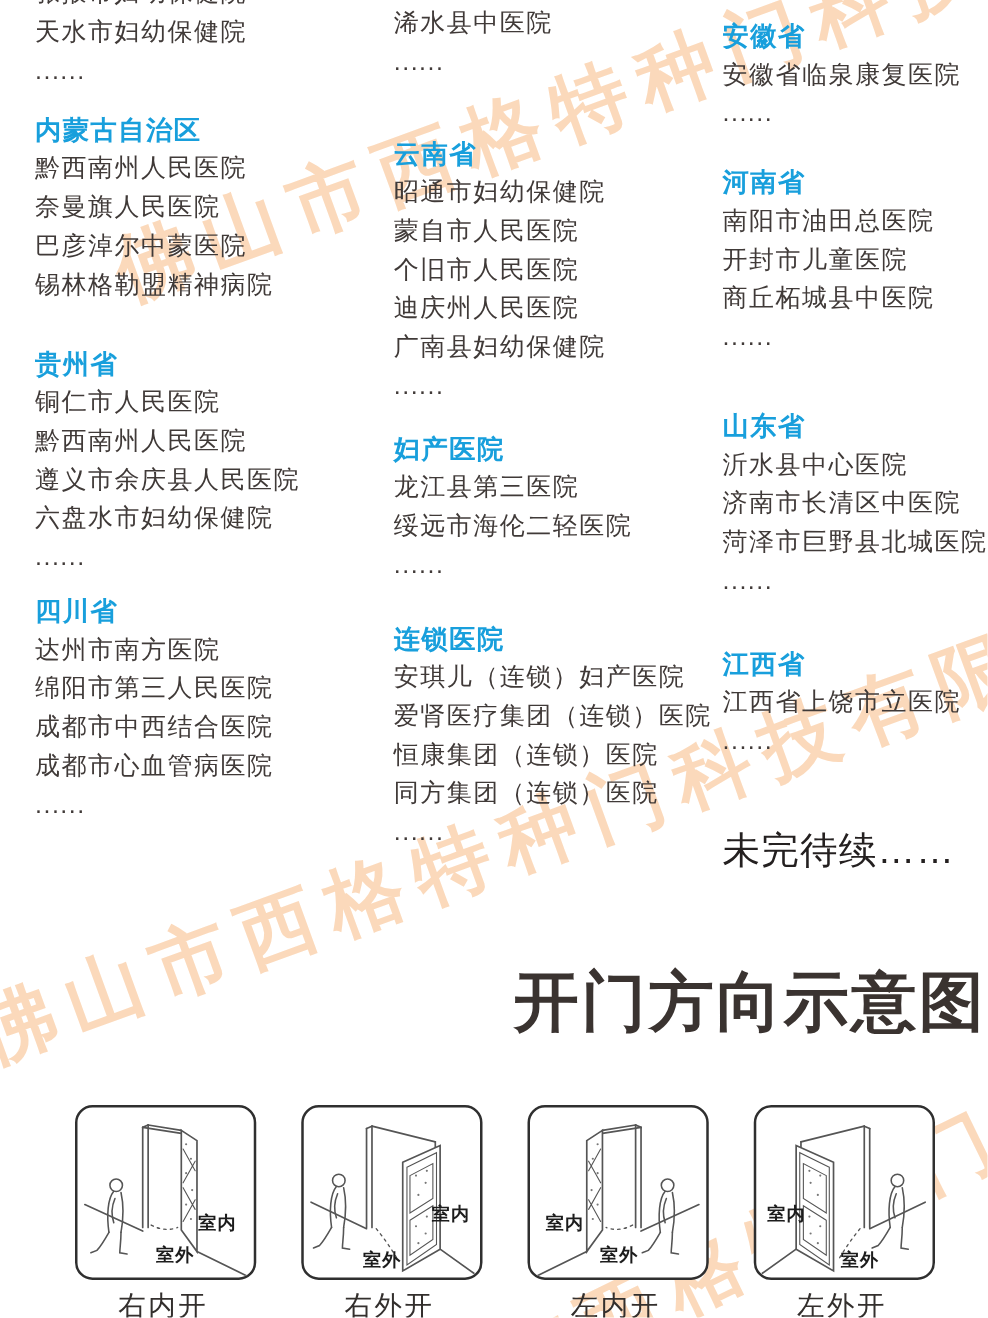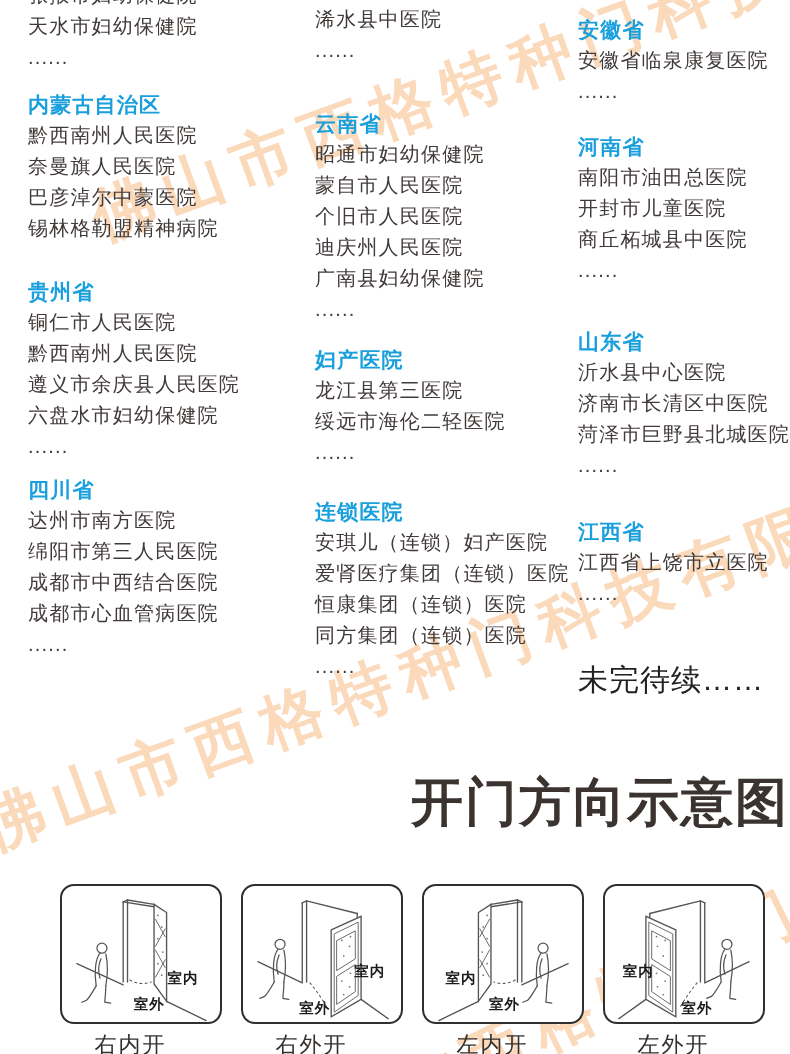--- a/index.html
+++ b/index.html
@@ -19,21 +19,21 @@
   .col3{left:578px;top:14px;}
   .hdr{color:#189fdc;font-weight:bold;font-size:21px;letter-spacing:1.2px;}
   .line{height:31px;}
   .tbc{position:absolute;left:578px;top:660px;z-index:1;font-size:30px;font-weight:normal;
        color:#242020;letter-spacing:1px;white-space:nowrap;}
   .diagram-title{position:absolute;left:0;right:0;top:772px;margin:1px;z-index:1;
        text-align:right;font-size:52px;line-height:58px;font-weight:800;
        color:#3a3330;letter-spacing:2px;}
   .diagrams{position:absolute;left:60px;top:884px;z-index:1;display:flex;gap:40px;}
   .diagrams figure{margin:0;width:141px;text-align:center;}
-  .dbox{width:162px;height:140px;border:2px solid #2f2f2f;border-radius:14px;
+  .dbox{width:145px;height:140px;border:2px solid #2f2f2f;border-radius:14px;
         box-sizing:border-box;background:#fff;overflow:hidden;}
   .dbox svg{display:block;margin:0 auto;}
   figcaption{margin-top:6px;font-size:22px;color:#332f2d;letter-spacing:2px;}
   svg text{font-family:"Liberation Sans","DejaVu Sans",sans-serif;}
 </style>
 </head>
 <body>
 
 <div class="page">
 

